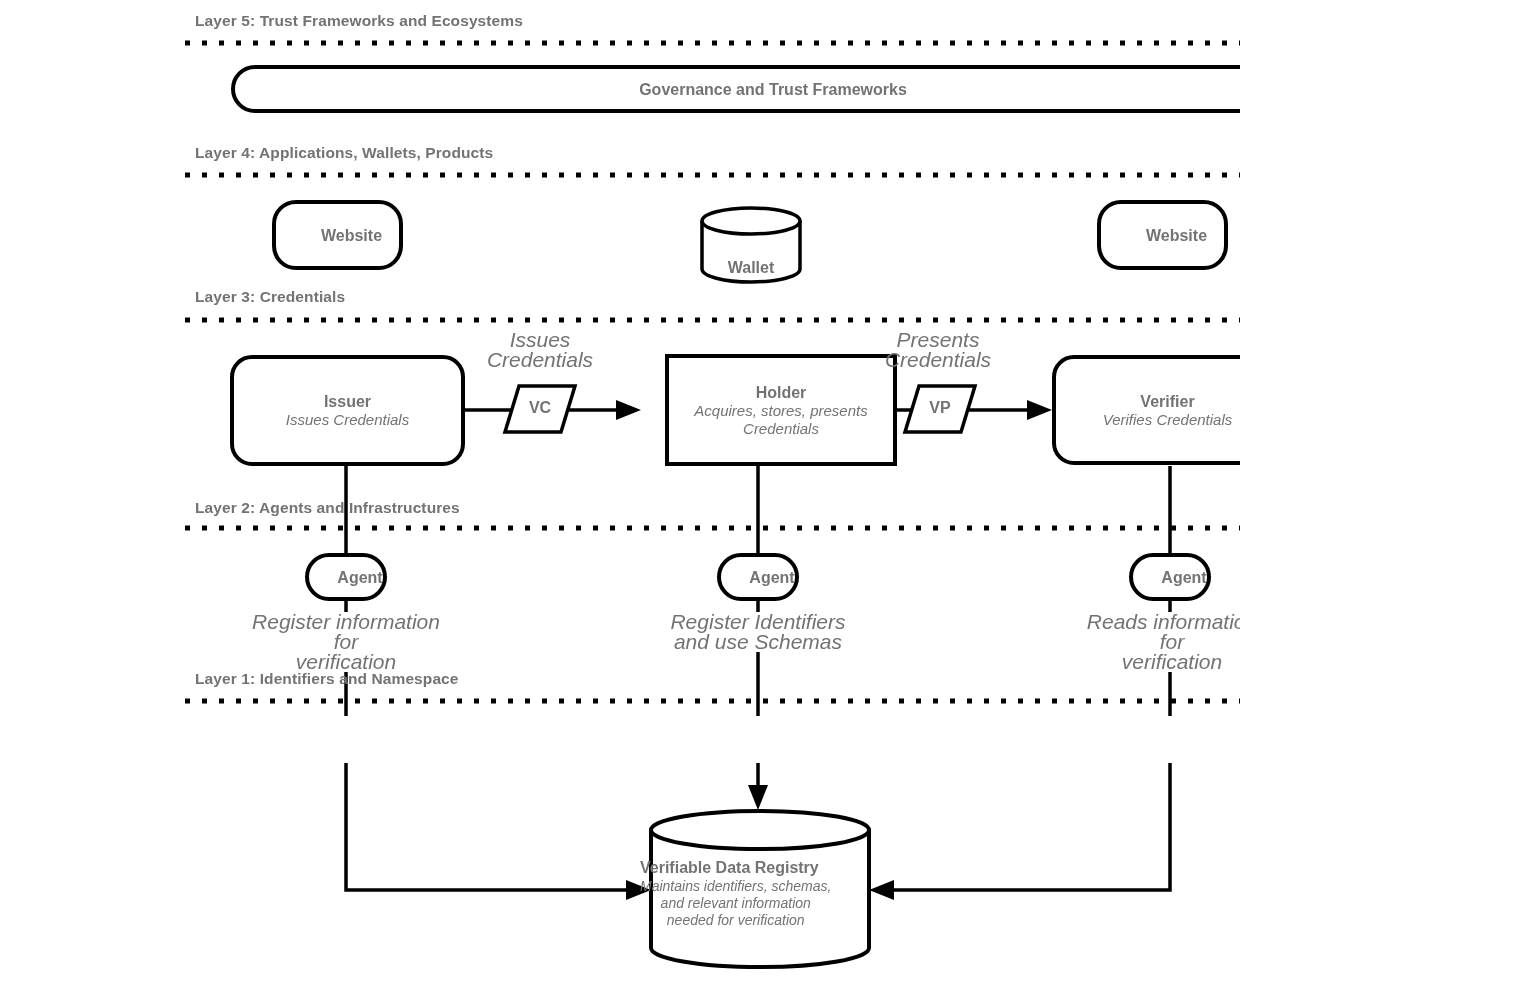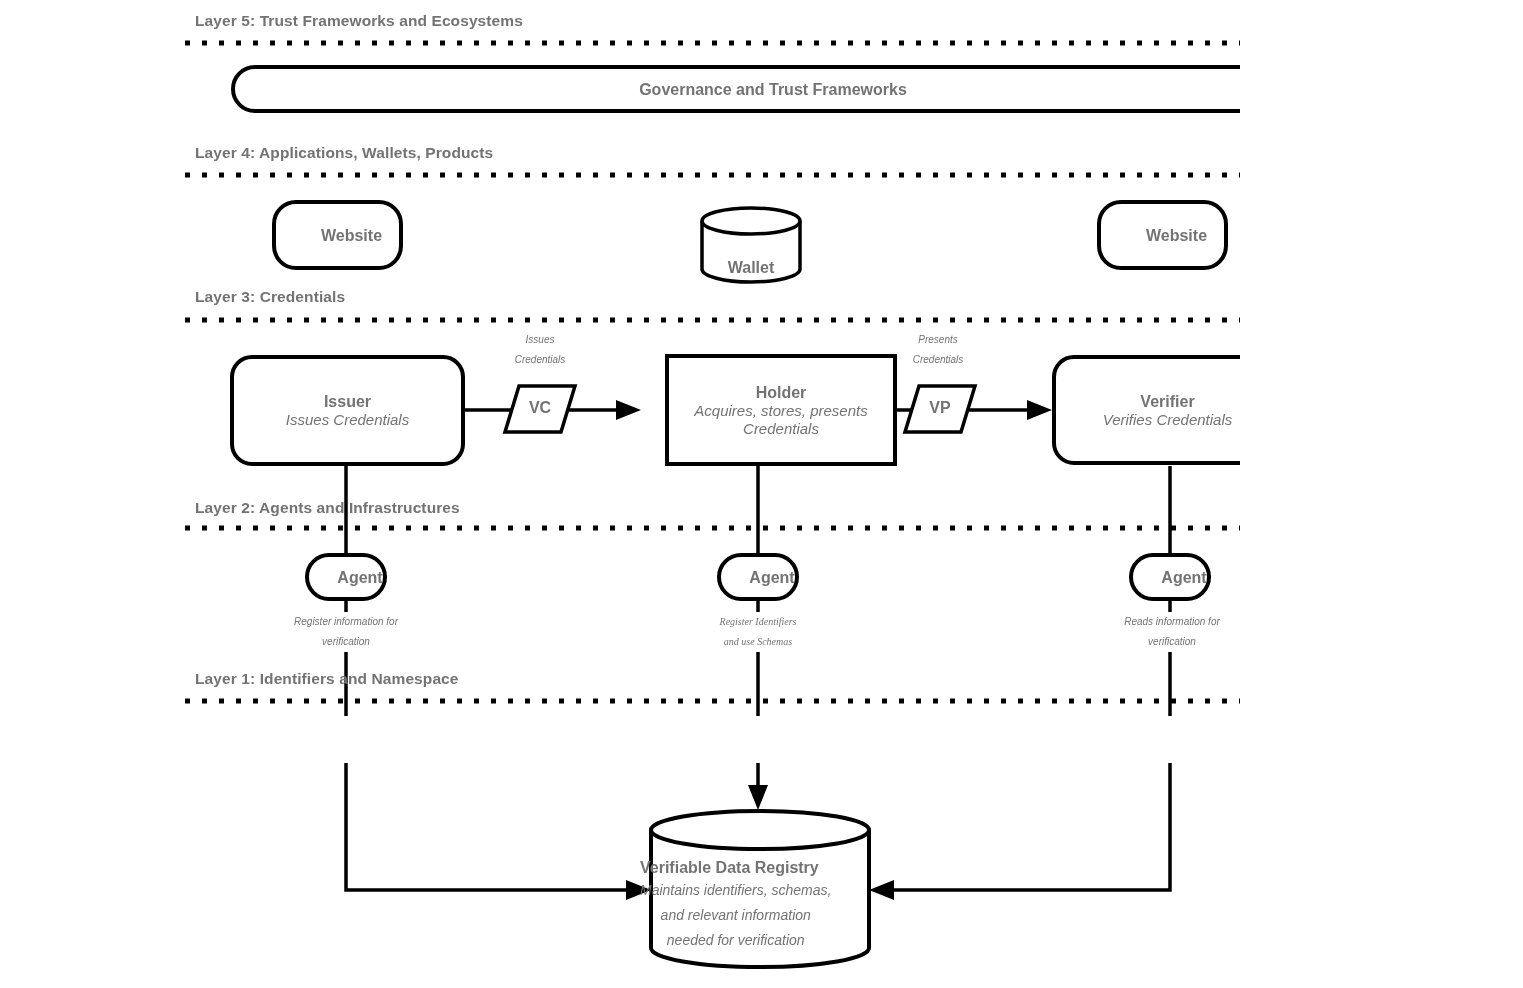--- a/index.html
+++ b/index.html
@@ -16,34 +16,34 @@
     position:absolute; z-index:2; box-sizing:border-box;
     border:4px solid #000; background:#fff;
     display:flex; flex-direction:column; align-items:center; justify-content:center;
     text-align:center;
   }
   .node .title { font-weight:bold; font-size:16px; line-height:19px; }
   .node .subtitle { font-style:italic; font-size:15px; line-height:18px; white-space:pre-line; }
   .r12 { border-radius:24px;padding-left:28px; }
   .r22 { border-radius:22px; }
   .caption {
-    position:absolute; z-index:3; font-style:italic; font-size:10px; line-height:20px;
+    position:absolute; z-index:3; font-style:italic; font-size:21px; line-height:20px;
     text-align:center; white-space:pre-line;
   }
   .mask { background:#ffffff; z-index:2; }
   .shape-label {
     position:absolute; z-index:3; font-weight:bold; font-size:16px;
     text-align:center; white-space:nowrap;
   }
   .vdr-text {
     position:absolute; z-index:3; left:640px; top:858px; width:240px;
     display:flex; flex-direction:column; align-items:flex-start; text-align:center;
   }
   .vdr-text .title { font-weight:bold; font-size:16px; line-height:20px; }
-  .vdr-text .subtitle { font-style:italic; font-size:14px; line-height:25px; white-space:pre-line; }
+  .vdr-text .subtitle { font-style:italic; font-size:14px; line-height:17px; white-space:pre-line; }
 </style>
 </head>
 <body>
 
 <div class="stage">
 
   <svg class="wires" width="1523" height="988" viewBox="0 0 1523 988">
     <g stroke="#000" fill="none">
       <g stroke-width="5" stroke-dasharray="5 12">
         <path d="M185,43 H1311"></path>
@@ -132,21 +132,21 @@
   </div>
   <div class="node r12" style="left:717px; top:553px; width:82px; height:48px;">
     <div class="title">Agent</div>
   </div>
   <div class="node r12" style="left:1129px; top:553px; width:82px; height:48px;">
     <div class="title">Agent</div>
   </div>
 
   <div class="caption mask" style="left:246px; top:612px; width:200px;">Register information for
 verification</div>
-  <div class="caption mask" style="left:658px; top:612px; width:200px;font-family:Liberation Serif, serif;">Register Identifiers
+  <div class="caption mask" style="left:658px; top:612px; width:200px;">Register Identifiers
 and use Schemas</div>
   <div class="caption mask" style="left:1072px; top:612px; width:200px;">Reads information for
 verification</div>
 
 
   <div class="vdr-text">
     <div class="title">Verifiable Data Registry</div>
     <div class="subtitle">Maintains identifiers, schemas,
 and relevant information
 needed for verification</div>

